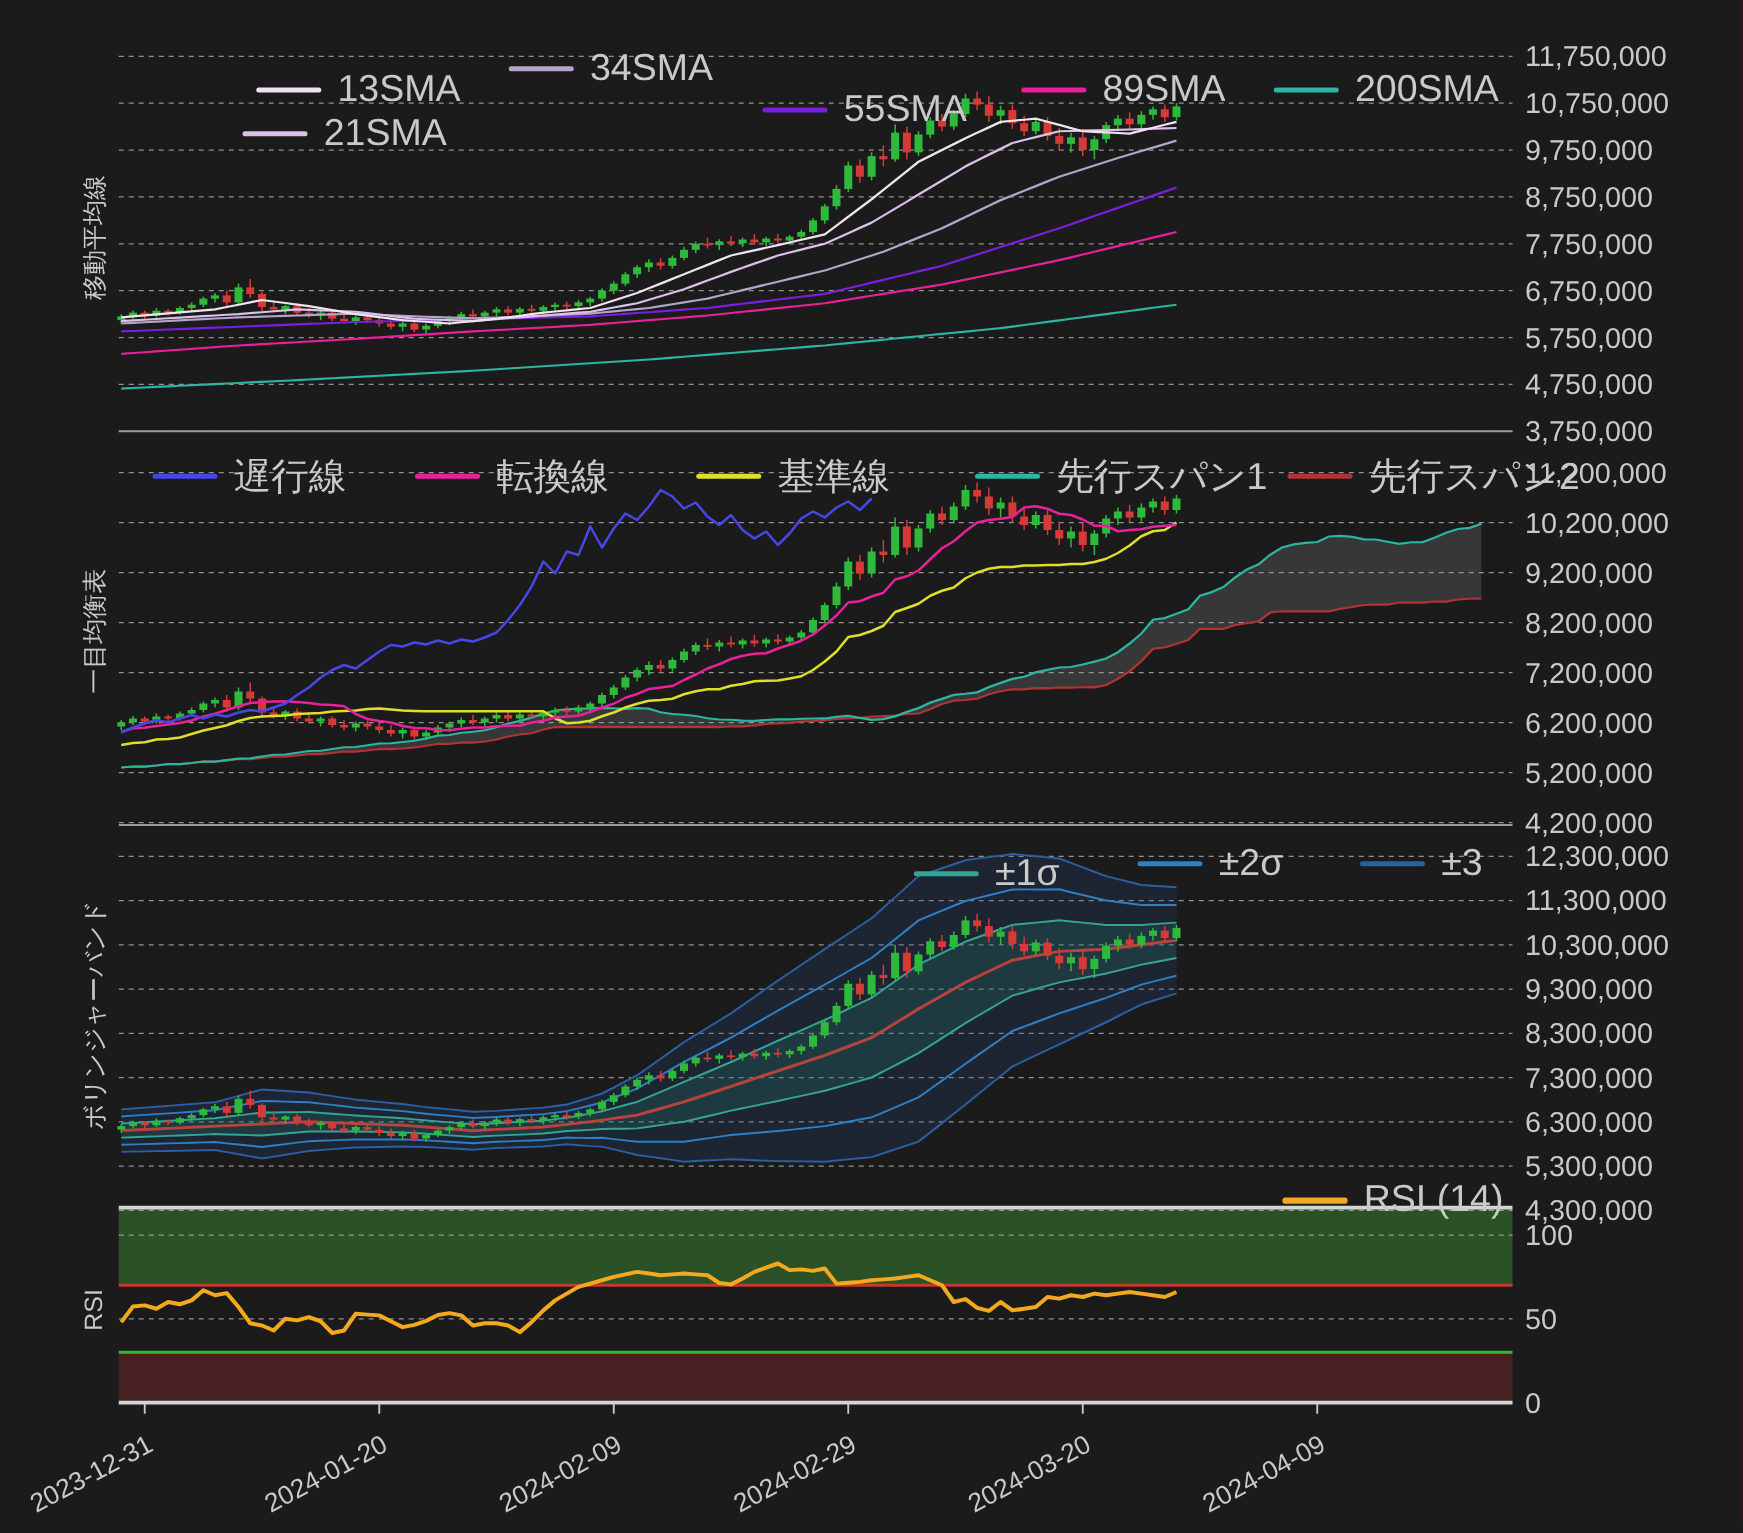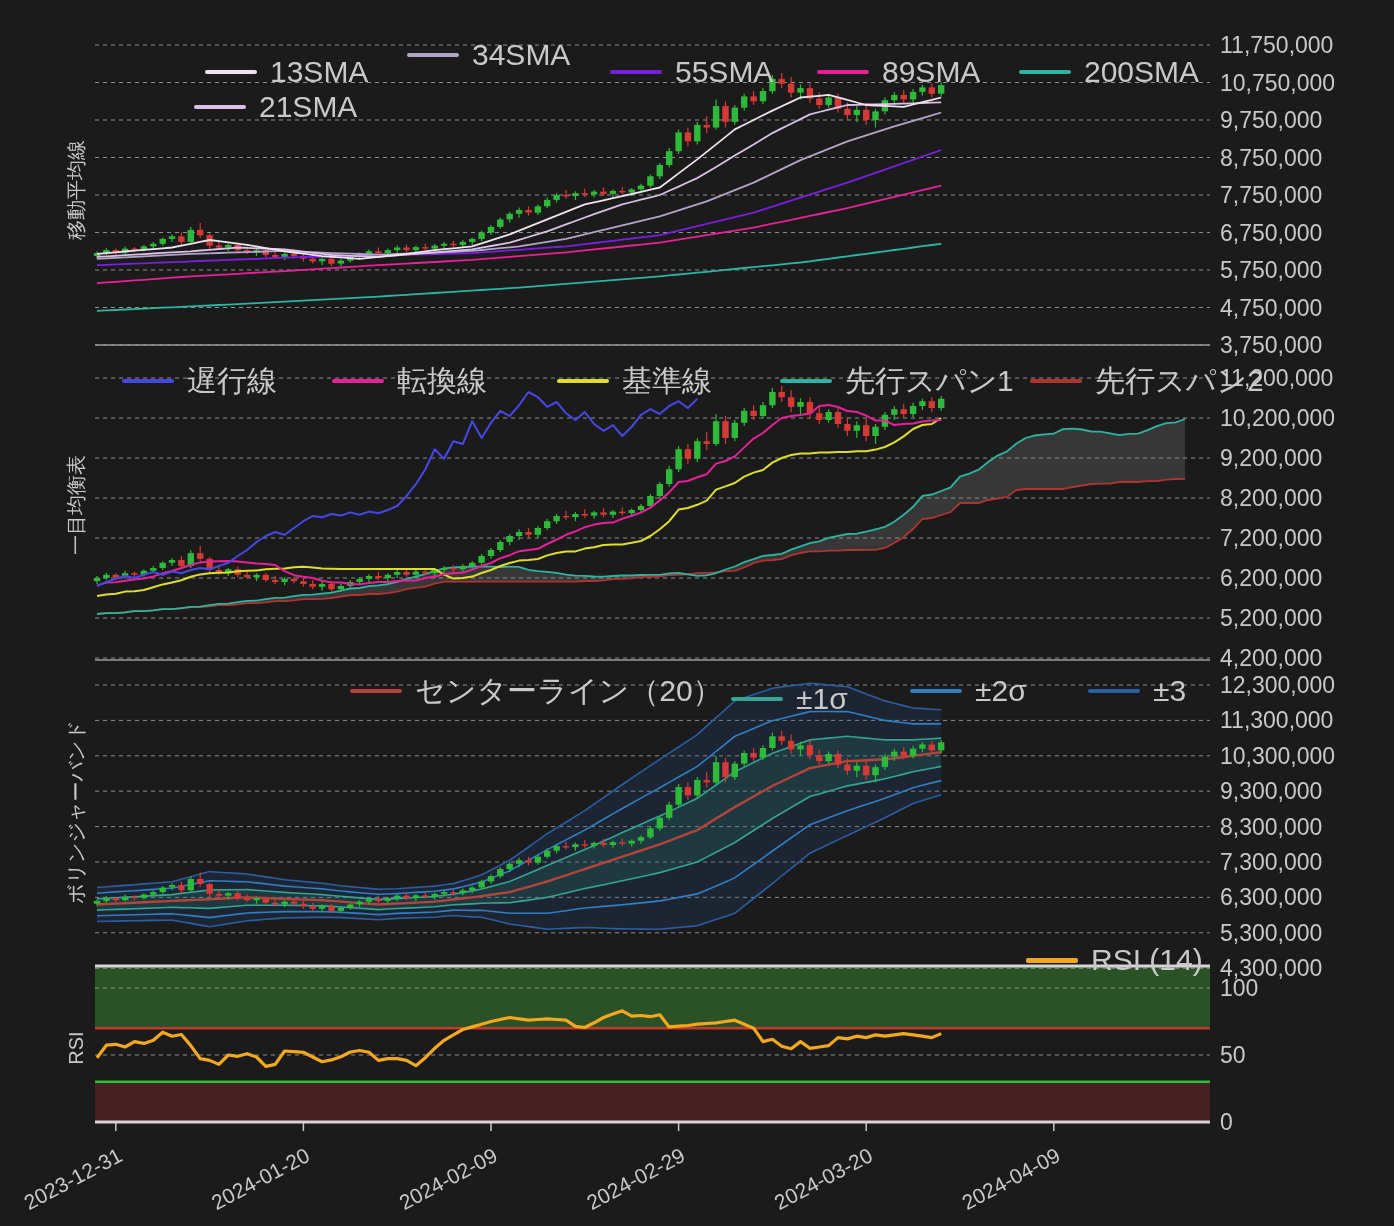--- a/index.html
+++ b/index.html
@@ -695,21 +695,21 @@
   <div class="vtitle" style="left:76px;top:1048px">RSI</div>
 
   <div class="legend-item" style="left:205px;top:57px">
       <span class="sw" style="background: rgb(240, 227, 240);"></span>
       <span class="legend-label">13SMA</span>
     </div>
   <div class="legend-item" style="left:407px;top:40px">
       <span class="sw" style="background: rgb(180, 164, 202);"></span>
       <span class="legend-label">34SMA</span>
     </div>
-  <div class="legend-item" style="left:610px;top:57px">
+  <div class="legend-item" style="left:610px;top:73px">
       <span class="sw" style="background: rgb(122, 31, 224);"></span>
       <span class="legend-label">55SMA</span>
     </div>
   <div class="legend-item" style="left:817px;top:57px">
       <span class="sw" style="background: rgb(232, 33, 154);"></span>
       <span class="legend-label">89SMA</span>
     </div>
   <div class="legend-item" style="left:1019px;top:57px">
       <span class="sw" style="background: rgb(44, 181, 160);"></span>
       <span class="legend-label">200SMA</span>
@@ -733,24 +733,20 @@
     </div>
   <div class="legend-item" style="left:780px;top:366px">
       <span class="sw" style="background: rgb(44, 181, 160);"></span>
       <span class="legend-label">先行スパン1</span>
     </div>
   <div class="legend-item" style="left:1030px;top:366px">
       <span class="sw" style="background: rgb(176, 52, 52);"></span>
       <span class="legend-label">先行スパン2</span>
     </div>
 
-  <div class="legend-item" style="left:350px;top:676px">
-      <span class="sw" style="background: rgb(181, 68, 60);"></span>
-      <span class="legend-label">センターライン（20）</span>
-    </div>
   <div class="legend-item" style="left:731px;top:684px">
       <span class="sw" style="background: rgb(54, 164, 147);"></span>
       <span class="legend-label">±1σ</span>
     </div>
   <div class="legend-item" style="left:910px;top:676px">
       <span class="sw" style="background: rgb(46, 127, 196);"></span>
       <span class="legend-label">±2σ</span>
     </div>
   <div class="legend-item" style="left:1088px;top:676px">
       <span class="sw" style="background: rgb(44, 94, 163);"></span>

